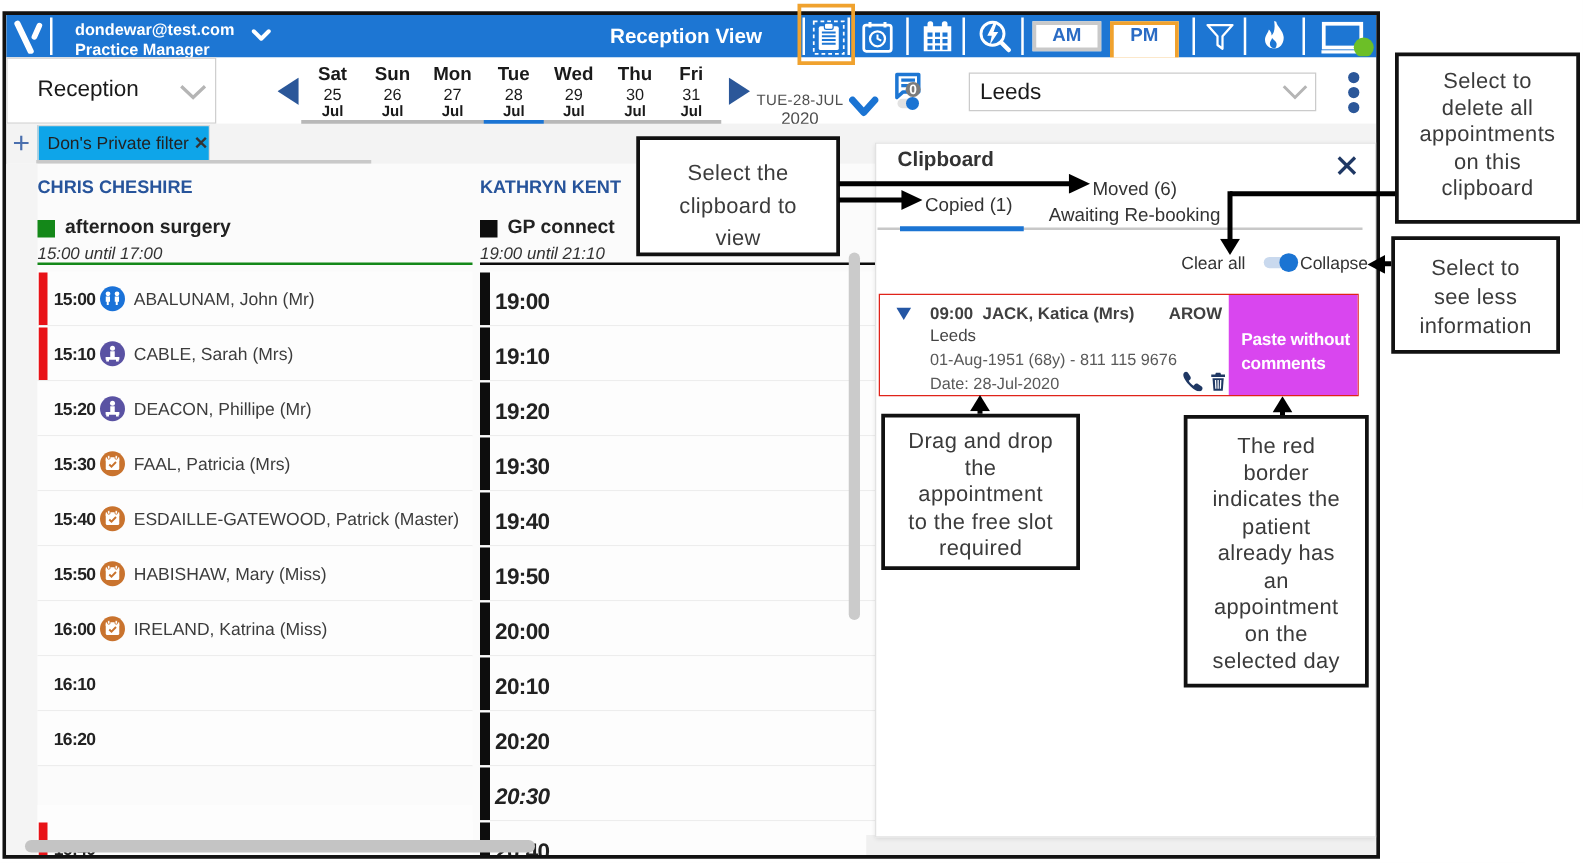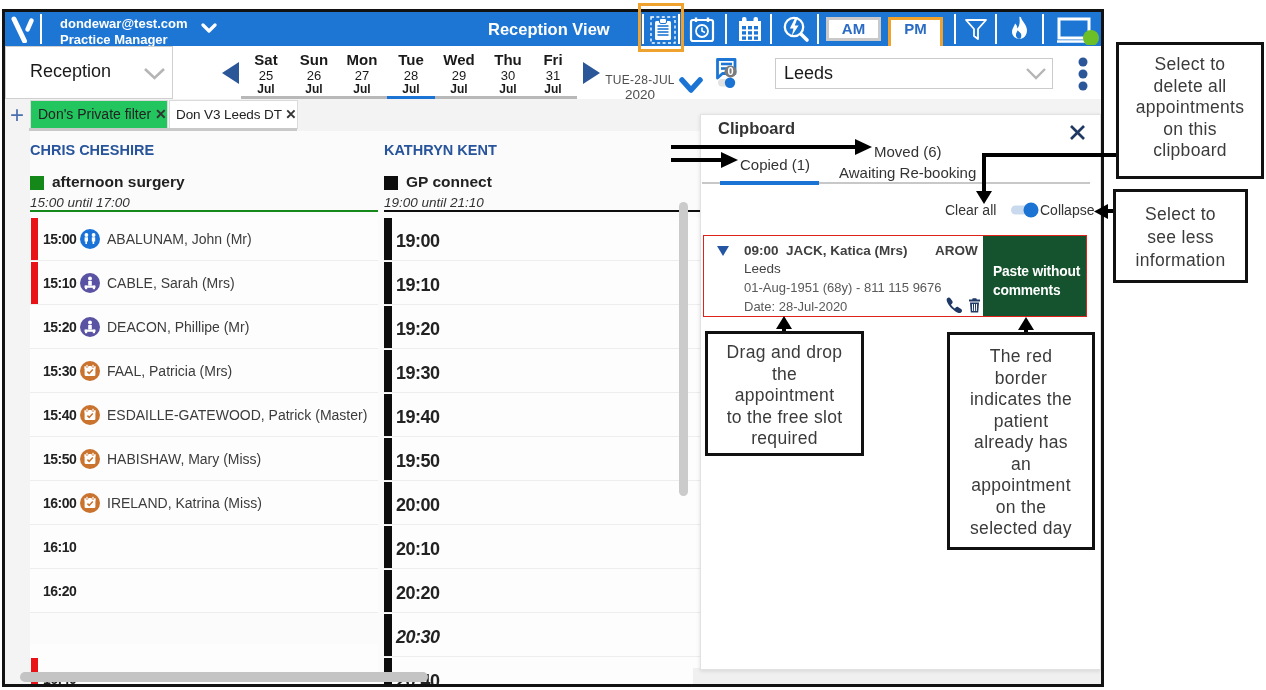--- a/index.html
+++ b/index.html
@@ -193,22 +193,21 @@
     </svg>
 
     <svg class="abs" style="left:1073px;top:45px;" width="10" height="45" viewBox="0 0 10 45">
       <circle cx="5" cy="5" r="4.5" fill="#2b5799"></circle>
       <circle cx="5" cy="17" r="4.5" fill="#2b5799"></circle>
       <circle cx="5" cy="29" r="4.5" fill="#2b5799"></circle>
     </svg>
 
     <div class="abs" style="left:0;top:87px;width:1096px;height:32px;background:#f3f3f3;"></div>
     <div class="abs" style="left:5px;top:92px;font-size:24px;color:#4a6fae;font-weight:400;line-height:22px;">+</div>
-    <div class="abs" style="left:25px;top:88px;width:138px;height:29px;background:#22c55e;border:1px solid #dadada;border-bottom:none;font-size:14px;color:#222;line-height:27px;padding-left:7px;white-space:nowrap;overflow:hidden;">Don's Private filter <span style="font-weight:bold;color:#333;">✕</span></div>
-    <div class="abs" style="left:164px;top:88px;width:129px;height:29px;background:#fff;border:1px solid #dadada;border-bottom:none;font-size:13.5px;color:#222;line-height:27px;padding-left:6px;white-space:nowrap;overflow:hidden;letter-spacing:-0.1px;">Don V3 Leeds DT <span style="font-weight:bold;color:#333;">✕</span></div>
+    <div class="abs" style="left:25px;top:88px;width:138px;height:29px;background:#0ea5e9;border:1px solid #dadada;border-bottom:none;font-size:14px;color:#222;line-height:27px;padding-left:7px;white-space:nowrap;overflow:hidden;">Don's Private filter <span style="font-weight:bold;color:#333;">✕</span></div>
     <div class="abs" style="left:24px;top:116px;width:268px;height:3px;background:#c9c9c9;"></div>
 
     <div class="abs" style="left:0;top:119px;width:1096px;height:553px;background:#fbfbfb;"></div>
     <div class="abs" style="left:0;top:119px;width:25px;height:553px;background:#f4f4f4;"></div>
 
     <div class="abs" style="left:25px;top:130px;font-size:14.5px;font-weight:bold;color:#27549b;">CHRIS CHESHIRE</div>
     <div class="abs" style="left:25px;top:164px;width:14px;height:14px;background:#148819;"></div>
     <div class="abs" style="left:47px;top:161px;font-size:15.5px;font-weight:bold;color:#222;">afternoon surgery</div>
     <div class="abs" style="left:25px;top:183px;font-size:13.5px;font-style:italic;color:#333;text-align:center;">15:00 until 17:00</div>
     <div class="abs" style="left:25px;top:198px;width:348px;height:2px;background:#148819;"></div>
@@ -419,25 +418,26 @@
         <path d="M25 2.6 h3.2 l0.5 -1.4 h3.6 l0.5 1.4 h3.2 v2 h-11 z"></path>
         <path d="M26 5.6 h9 l-0.8 10 h-7.4 z"></path>
       </g>
       <g stroke="#fff" stroke-width="1">
         <line x1="28.4" y1="7" x2="28.7" y2="14"></line>
         <line x1="30.5" y1="7" x2="30.5" y2="14"></line>
         <line x1="32.6" y1="7" x2="32.3" y2="14"></line>
       </g>
     </svg>
 
-    <div class="abs" style="left:978px;top:224px;width:103px;height:80px;background:#14532d;color:#fff;font-weight:bold;padding:26px 0 0 10px;line-height:19px;font-size:13.8px;letter-spacing:-0.2px;">Paste without<br>comments</div>
+    <div class="abs" style="left:978px;top:224px;width:103px;height:80px;background:#d946ef;color:#fff;font-weight:bold;padding:26px 0 0 10px;line-height:19px;font-size:13.8px;letter-spacing:-0.2px;">Paste without<br>comments</div>
   </div>
 
   <div class="abs" style="left:638px;top:3px;width:46px;height:49px;border:3px solid #f0a22e;z-index:20;"></div>
 
+  <div class="callout" style="left:509px;top:109px;width:163px;height:96px;padding-top:13px;line-height:26px;">Select the<br>clipboard to<br>view</div>
 
   <div class="aline" style="left:671px;top:145px;width:186px;height:4px;"></div>
   <svg class="abs" style="left:855px;top:139px;z-index:31;" width="17" height="16" viewBox="0 0 17 16">
       <polygon points="0,0 17,8 0,16" fill="#000"></polygon>
     </svg>
   <div class="aline" style="left:671px;top:158px;width:52px;height:4px;"></div>
   <svg class="abs" style="left:721px;top:152px;z-index:31;" width="17" height="16" viewBox="0 0 17 16">
       <polygon points="0,0 17,8 0,16" fill="#000"></polygon>
     </svg>
 

